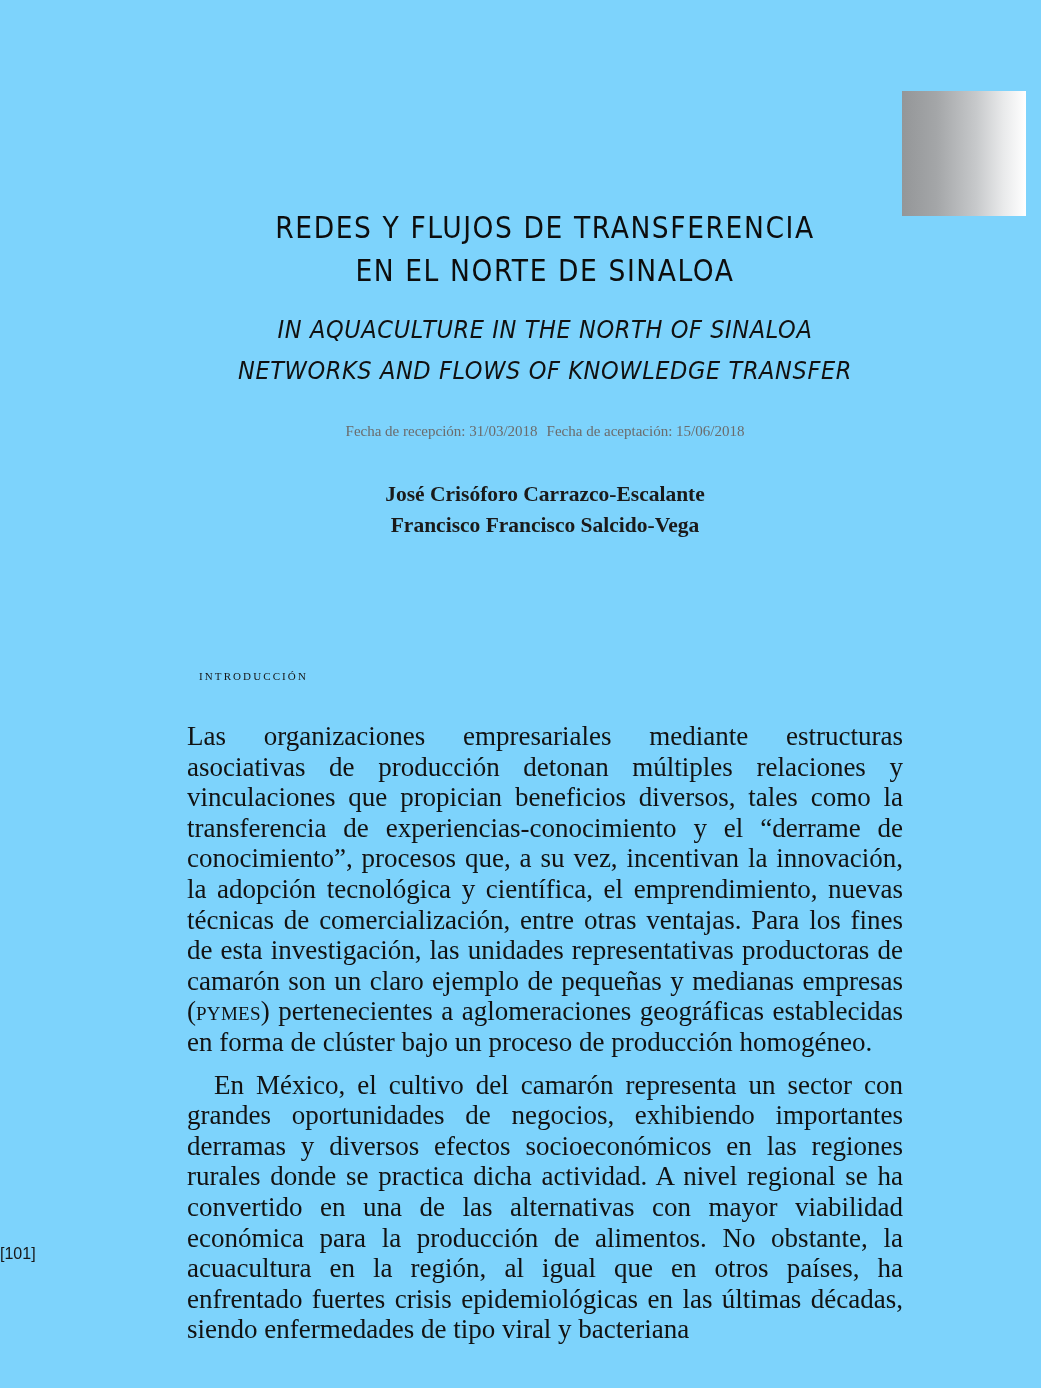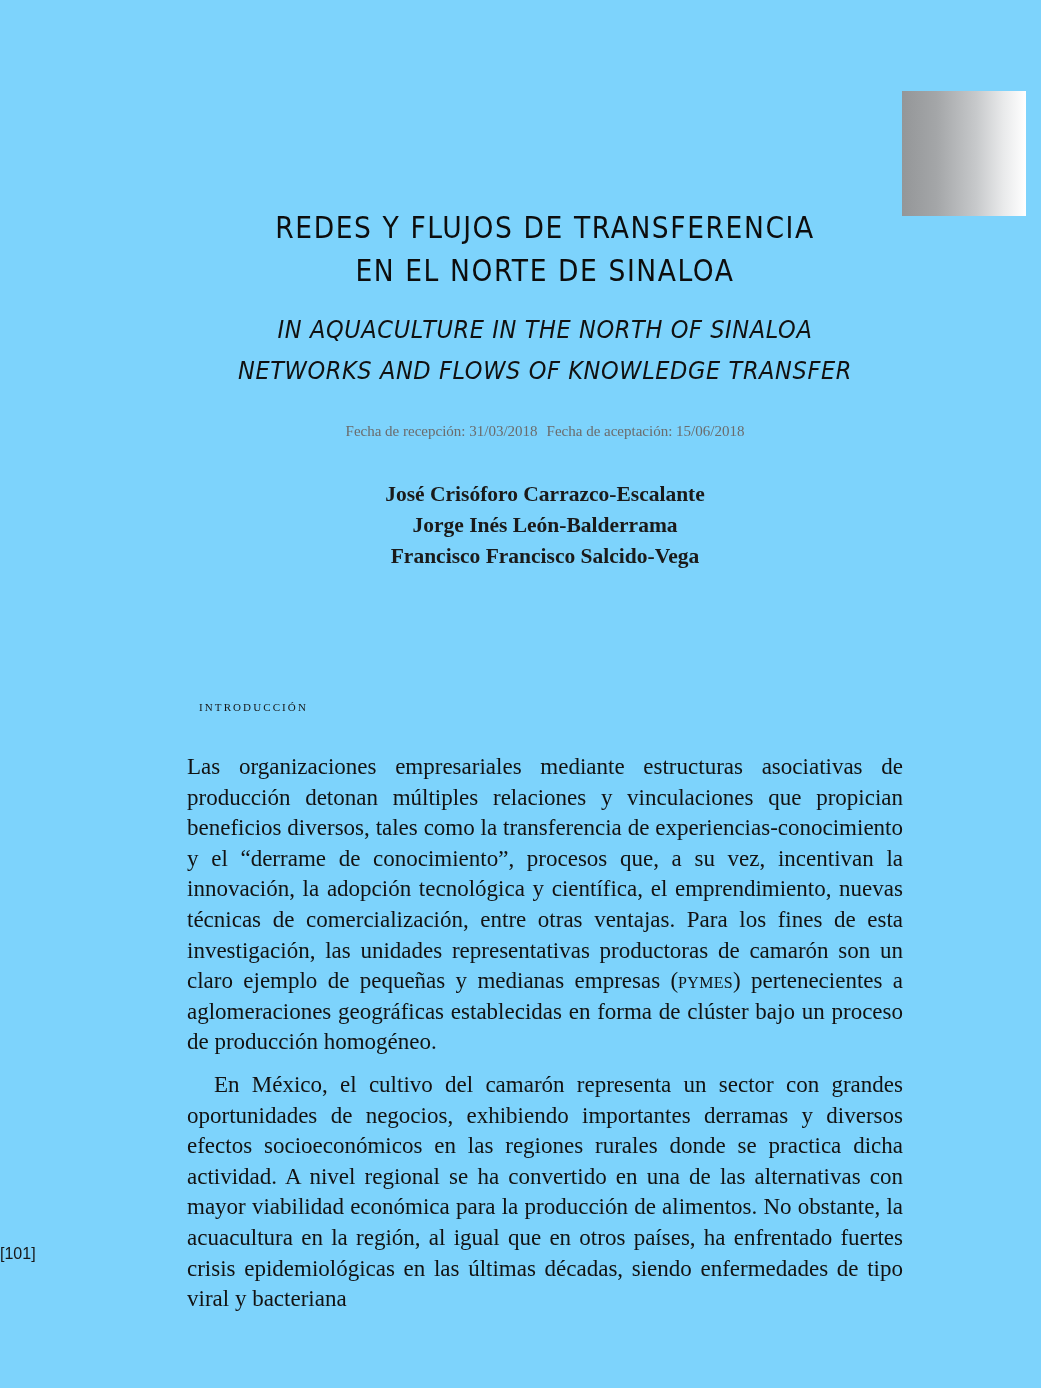--- a/index.html
+++ b/index.html
@@ -103,21 +103,21 @@
 
   
   .body-text {
     padding-top: 25px;
   }
   .para {
     margin: 0;
     text-align: justify;
     text-justify: inter-word;
     font-family: "Liberation Serif", serif;
-    font-size: 23px;
+    font-size: 27px;
     line-height: 30.6px;
     color: #121212;
     hyphens: manual;
   }
   .para.indent { text-indent: 27px; margin-top: 12px; }
   .smallcaps {
     font-variant: small-caps;
     text-transform: lowercase;
     letter-spacing: 0.3px;
   }
@@ -152,21 +152,20 @@
       <span class="stline">IN AQUACULTURE IN THE NORTH OF SINALOA</span>
       <span class="stline">NETWORKS AND FLOWS OF KNOWLEDGE TRANSFER</span>
     </h2>
 
     <p class="dates">
       <span>Fecha de recepción: 31/03/2018</span><span class="gap"></span><span>Fecha de aceptación: 15/06/2018</span>
     </p>
 
     <div class="authors">
       <span class="aline">José Crisóforo Carrazco-Escalante</span>
-      <span class="aline">Jorge Inés León-Balderrama</span>
       <span class="aline">Francisco Francisco Salcido-Vega</span>
     </div>
 
     <h3 class="section-heading">INTRODUCCIÓN</h3>
 
     <div class="body-text">
       <p class="para"><span>Las organizaciones empresariales mediante estructuras asociativas de producción detonan múltiples relaciones y vinculaciones que propician beneficios diversos, tales como la transferencia de experiencias-conocimiento y el “derrame de conocimiento”, procesos que, a su vez, incentivan la innovación, la adopción tecnológica y científica, el emprendimiento, nuevas técnicas de comercialización, entre otras ventajas. Para los fines de esta investigación, las unidades representativas productoras de camarón son un claro ejemplo de pequeñas y medianas empresas (</span><span class="smallcaps">PyMES</span><span>) pertenecientes a aglomeraciones geográficas establecidas en forma de clúster bajo un proceso de producción homogéneo.</span></p>
       <p class="para indent">En México, el cultivo del camarón representa un sector con grandes oportunidades de negocios, exhibiendo importantes derramas y diversos efectos socioeconómicos en las regiones rurales donde se practica dicha actividad. A nivel regional se ha convertido en una de las alternativas con mayor viabilidad económica para la producción de alimentos. No obstante, la acuacultura en la región, al igual que en otros países, ha enfrentado fuertes crisis epidemiológicas en las últimas décadas, siendo enfermedades de tipo viral y bacteriana</p>
     </div>
 

